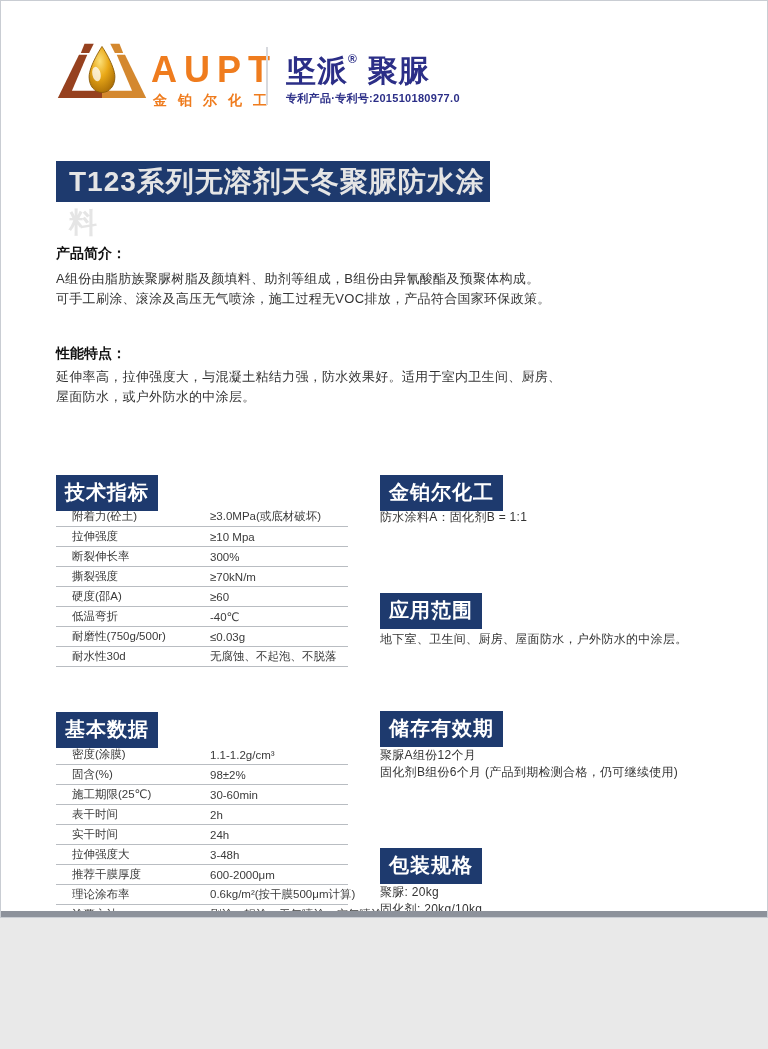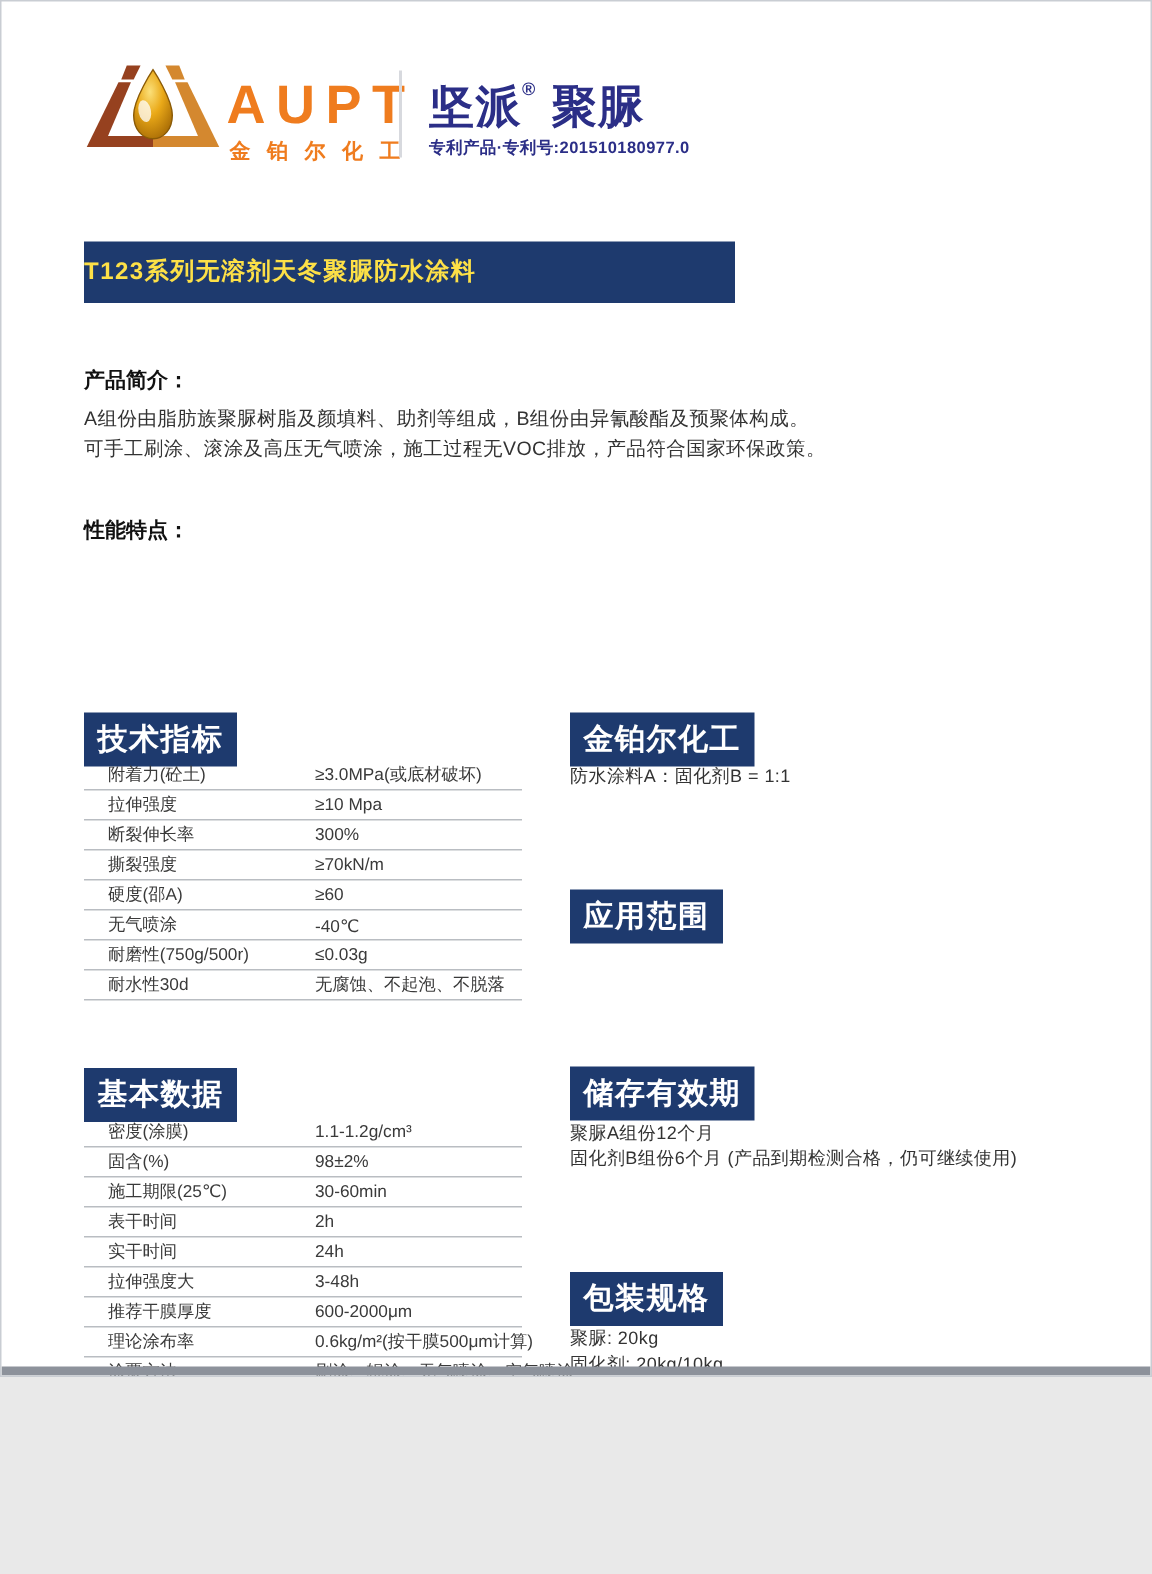--- a/index.html
+++ b/index.html
@@ -16,22 +16,22 @@
         letter-spacing:11px;color:var(--orange);}
   .hdr-divider{position:absolute;left:265px;top:46px;width:2px;height:58px;background:#d7d9de;}
   .brand{position:absolute;left:285px;top:50px;font-size:30px;font-weight:bold;
         color:var(--brand);letter-spacing:1px;}
   .brand sup{font-size:12px;vertical-align:18px;}
   .brand .sfx{margin-left:10px;}
   .patent{position:absolute;left:285px;top:90px;font-size:11px;font-weight:bold;
         color:var(--brand);letter-spacing:.3px;}
   
   .title-bar{position:absolute;left:55px;top:160px;width:434px;height:41px;
-        background:var(--navy);color:#fde047;font-size:16px;font-weight:bold;
-        line-height:41px;box-sizing:border-box;letter-spacing:1px;}
+        background:var(--navy);color:#e5e5e5;font-size:28px;font-weight:bold;
+        line-height:41px;padding-left:13px;box-sizing:border-box;letter-spacing:1px;}
   
   .sec-h{position:absolute;font-size:14px;font-weight:bold;color:#111;}
   .body-txt{position:absolute;font-size:13px;color:#333;line-height:20px;letter-spacing:.3px;}
   
   .badge{position:absolute;background:var(--navy);color:#fff;font-size:20px;
         font-weight:bold;padding:4px 9px 5px;letter-spacing:1px;}
   
   .spec-table{position:absolute;width:292px;}
   .trow{display:flex;align-items:center;height:19px;border-bottom:1px solid #b9bdc2;
         font-size:11.5px;color:#3a3a3a;}
@@ -80,20 +80,24 @@
     <span>T123系列无溶剂天冬聚脲防水涂料</span>
   </div>
 
   <div class="sec-h" style="left:55px;top:244px;">产品简介：</div>
   <div class="body-txt" style="left:55px;top:268px;">
     <div>A组份由脂肪族聚脲树脂及颜填料、助剂等组成，B组份由异氰酸酯及预聚体构成。</div>
     <div>可手工刷涂、滚涂及高压无气喷涂，施工过程无VOC排放，产品符合国家环保政策。</div>
   </div>
 
   <div class="sec-h" style="left:55px;top:344px;">性能特点：</div>
+  <div class="body-txt" style="left:55px;top:366px;">
+    <div>延伸率高，拉伸强度大，与混凝土粘结力强，防水效果好。适用于室内卫生间、厨房、</div>
+    <div>屋面防水，或户外防水的中涂层。</div>
+  </div>
 
   <div class="badge" style="left:55px;top:474px;">技术指标</div>
   <div class="spec-table" style="left:55px;top:506px;">
     <div class="trow">
         <span class="lbl">附着力(砼土)</span>
         <span class="val">≥3.0MPa(或底材破坏)</span>
       </div>
     <div class="trow">
         <span class="lbl">拉伸强度</span>
         <span class="val">≥10 Mpa</span>
@@ -104,37 +108,38 @@
       </div>
     <div class="trow">
         <span class="lbl">撕裂强度</span>
         <span class="val">≥70kN/m</span>
       </div>
     <div class="trow">
         <span class="lbl">硬度(邵A)</span>
         <span class="val">≥60</span>
       </div>
     <div class="trow">
-        <span class="lbl">无气喷涂</span>
+        <span class="lbl">低温弯折</span>
         <span class="val">-40℃</span>
       </div>
     <div class="trow">
         <span class="lbl">耐磨性(750g/500r)</span>
         <span class="val">≤0.03g</span>
       </div>
     <div class="trow">
         <span class="lbl">耐水性30d</span>
         <span class="val">无腐蚀、不起泡、不脱落</span>
       </div>
   </div>
 
   <div class="badge" style="left:379px;top:474px;">金铂尔化工</div>
   <div class="small-txt" style="left:379px;top:508px;">防水涂料A：固化剂B = 1:1</div>
 
   <div class="badge" style="left:379px;top:592px;">应用范围</div>
+  <div class="small-txt" style="left:379px;top:630px;">地下室、卫生间、厨房、屋面防水，户外防水的中涂层。</div>
 
   <div class="badge" style="left:55px;top:711px;">基本数据</div>
   <div class="spec-table" style="left:55px;top:744px;">
     <div class="trow">
         <span class="lbl">密度(涂膜)</span>
         <span class="val">1.1-1.2g/cm³</span>
       </div>
     <div class="trow">
         <span class="lbl">固含(%)</span>
         <span class="val">98±2%</span>

